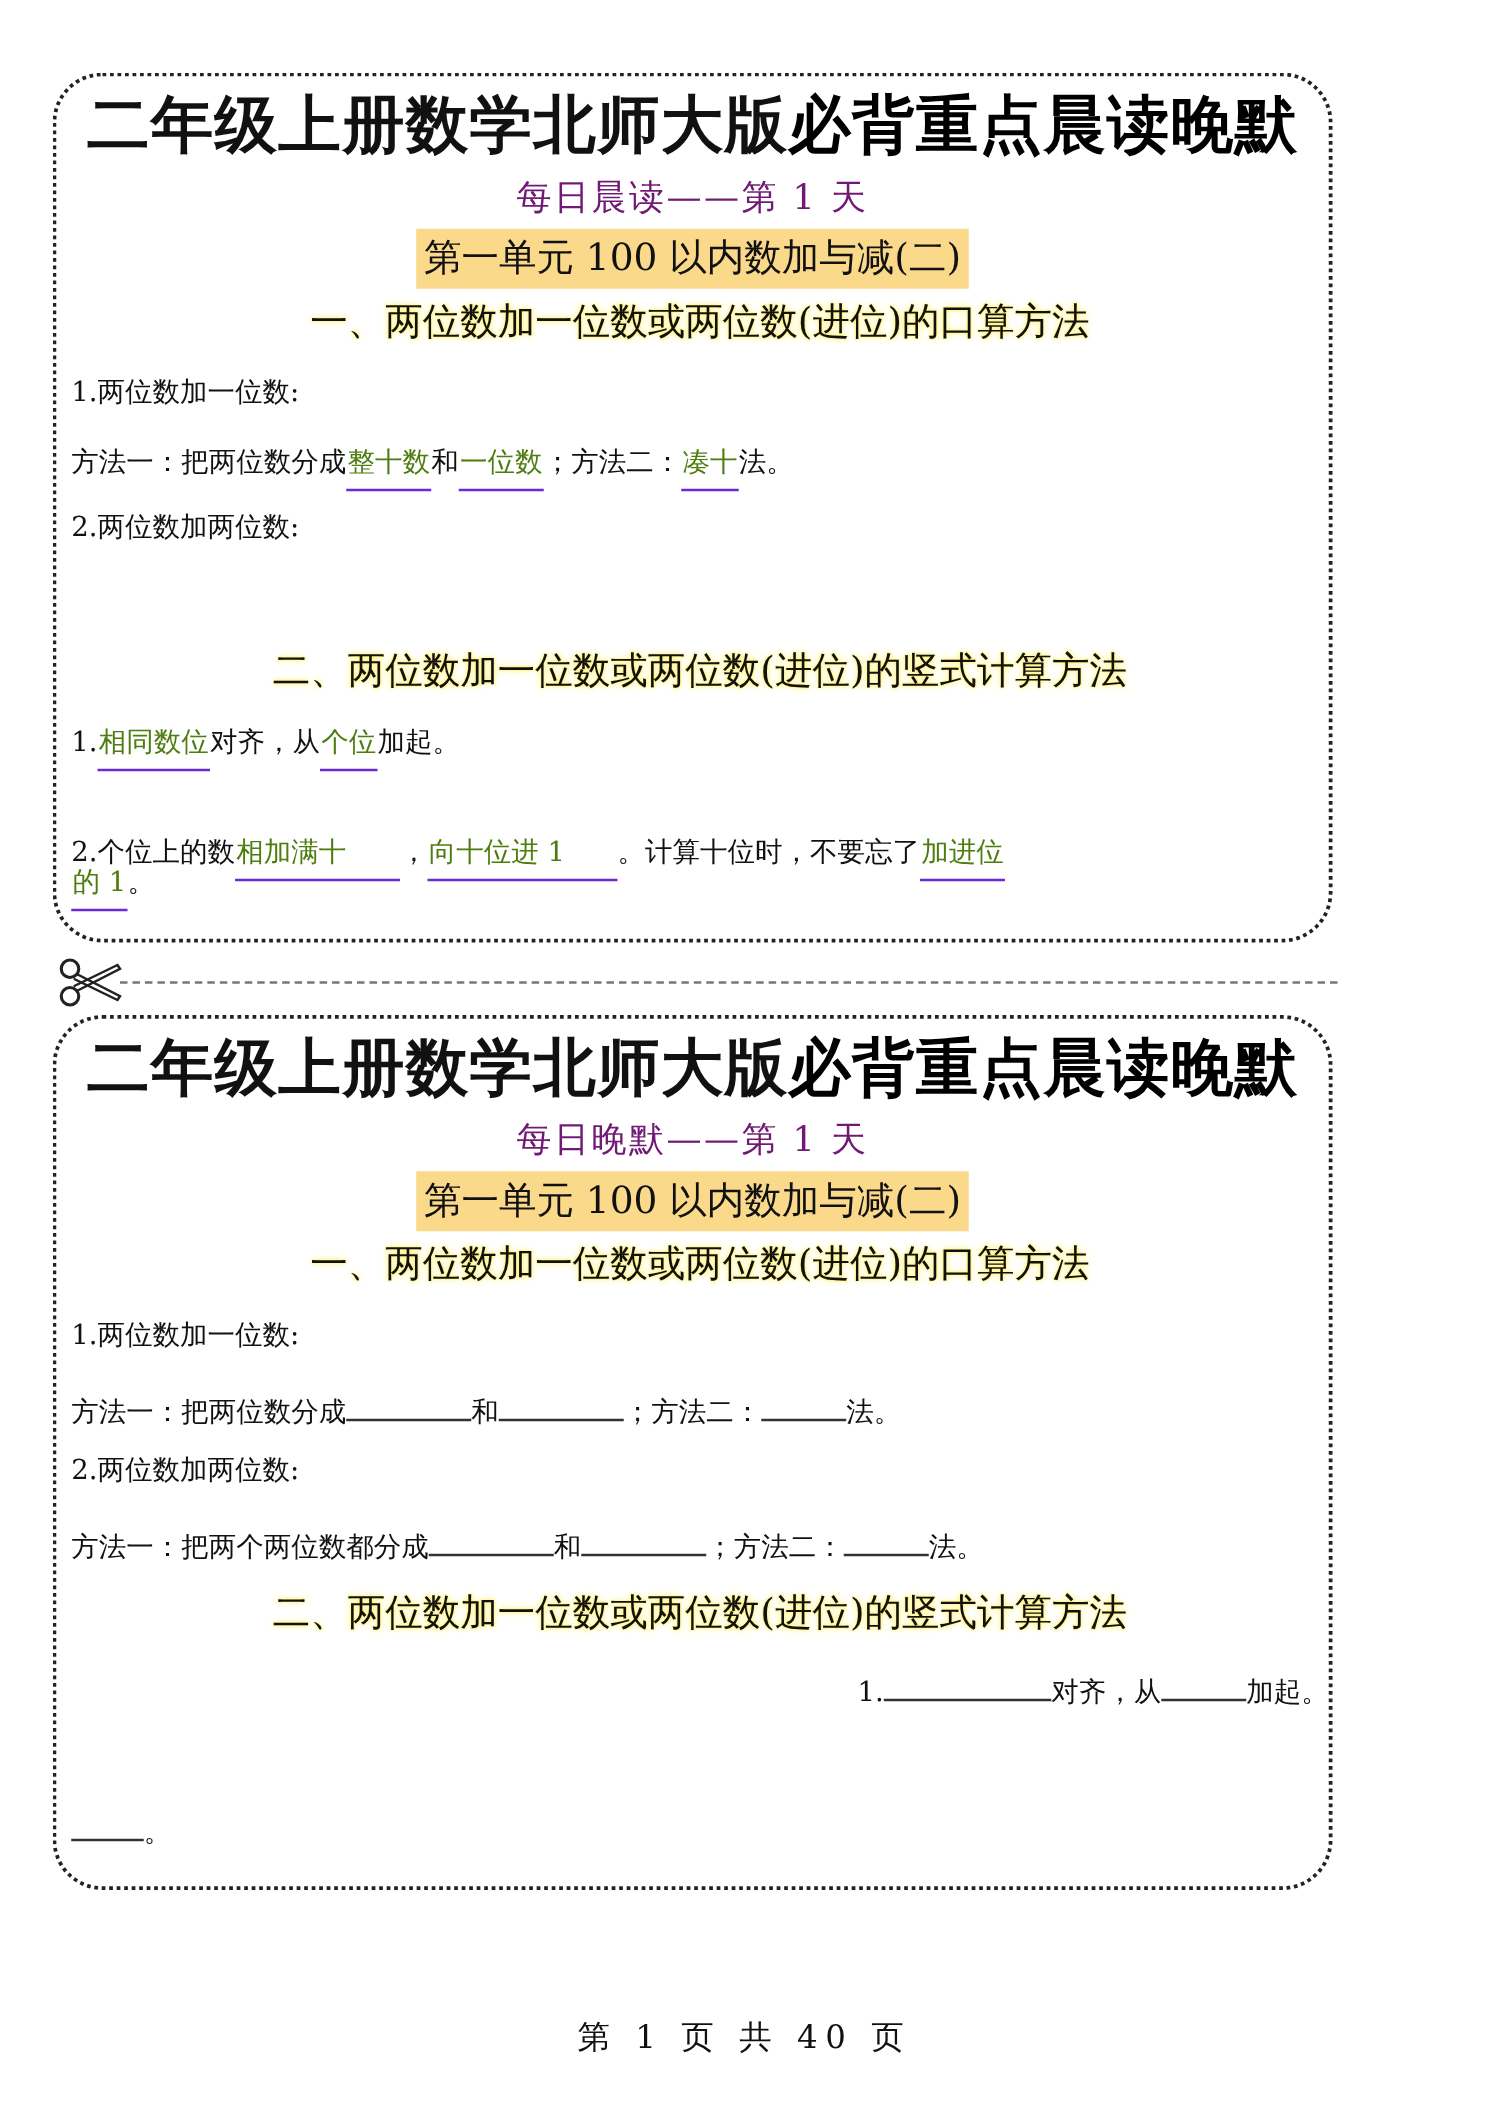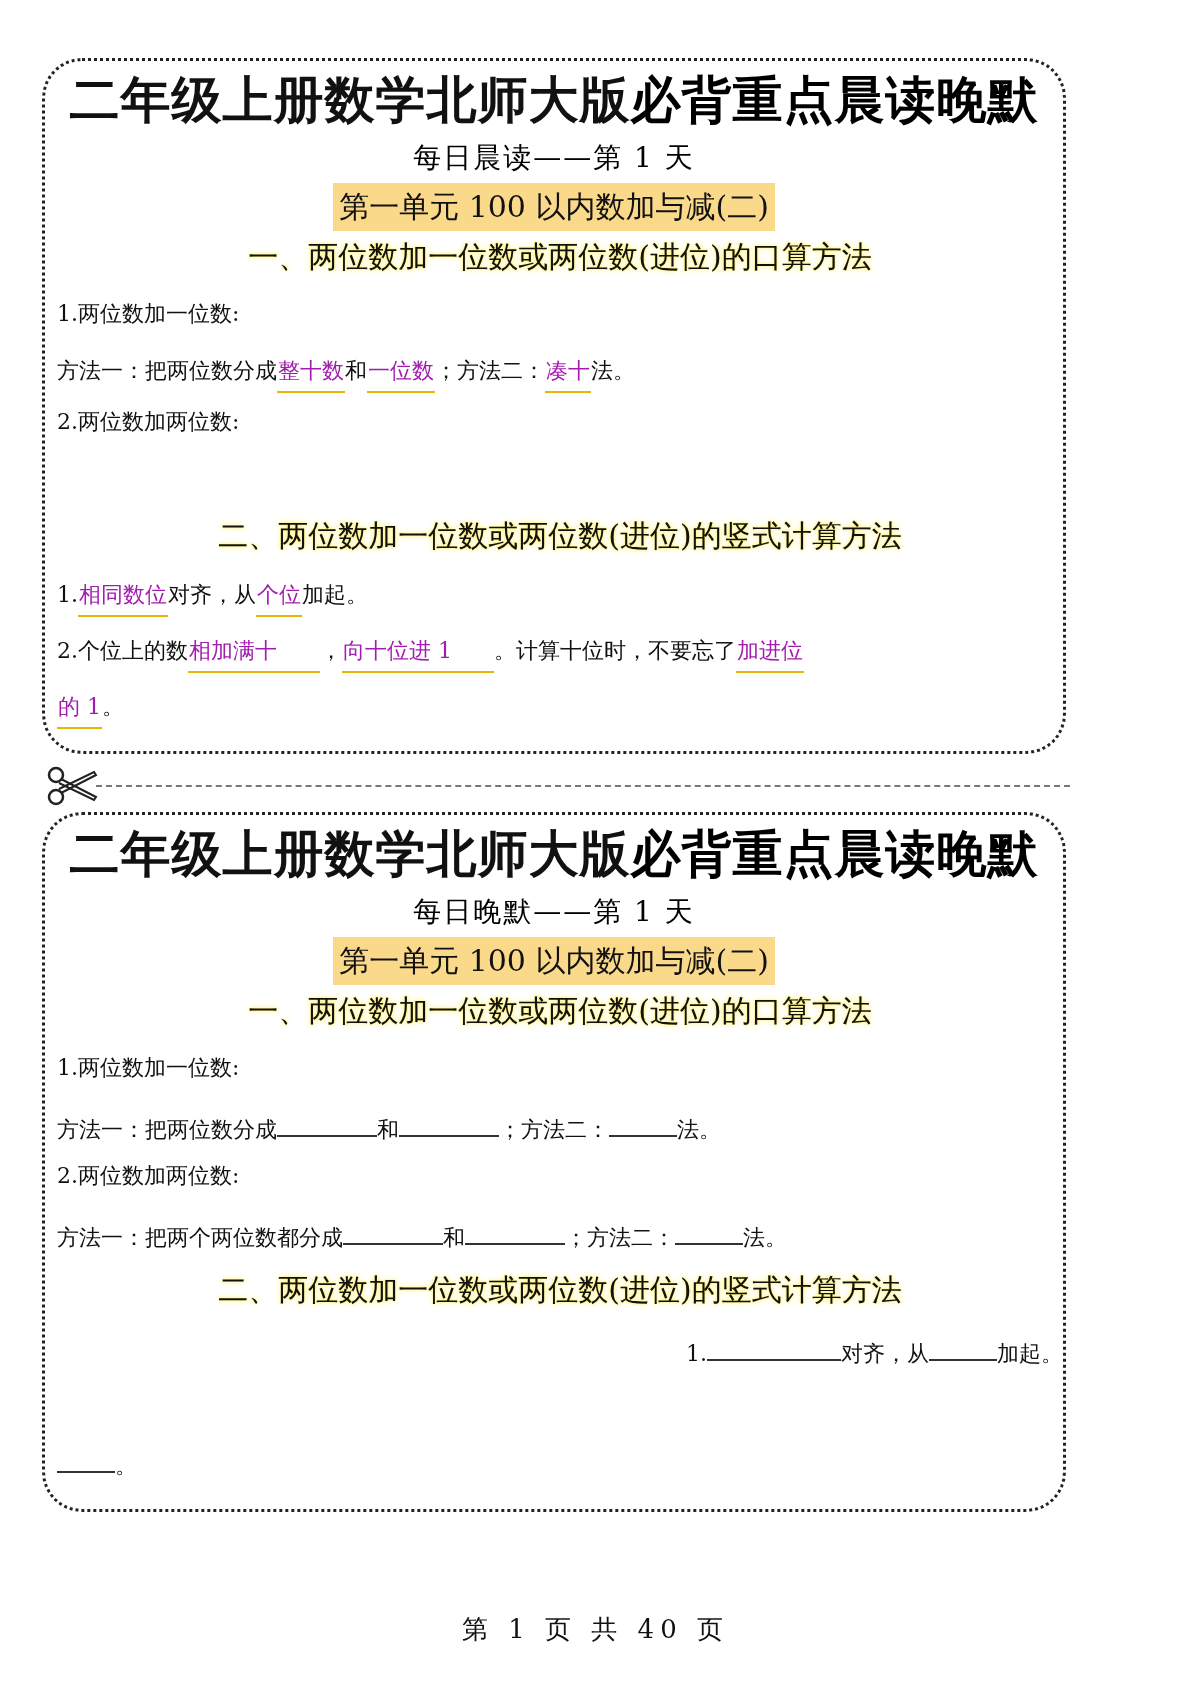--- a/index.html
+++ b/index.html
@@ -6,47 +6,47 @@
   body { width:1191px; height:1684px; position:relative; overflow:hidden;
          font-family: "DejaVu Serif", "Liberation Serif", serif; color:#111; }
   .card { position:absolute; left:42px; width:1024px; border:3px dotted #222;
           border-radius:40px; box-sizing:border-box; }
   .card1 { top:58px; height:696px; }
   .card2 { top:812px; height:700px; }
   .row { position:absolute; left:0; right:0; white-space:nowrap; }
   .title { font-family:"DejaVu Serif", serif; font-weight:bold; font-size:50px;
            text-align:center; letter-spacing:1px; }
   .title .red { color:#000000; }
-  .sub { text-align:center; color:#000000; font-size:28px; letter-spacing:2px; }
+  .sub { text-align:center; color:#701a75; font-size:28px; letter-spacing:2px; }
   .unit-wrap { text-align:center; }
   .unit { display:inline-block; background:#fbd98a; padding:2px 6px; font-size:30px; line-height:44px; }
   .heading { left:12px; font-size:30px;
              text-shadow: 0 0 6px #fff27a, 0 0 3px #fff27a, 0 0 1px #f5e04a; text-align: center; }
   .line { left:12px; font-size:22px; }
-  .ans { color:#a21caf; border-bottom:2px solid #eab308; padding:0 1px; display:inline-block; line-height:40px; }
+  .ans { color:#4d7c0f; border-bottom:2px solid #6d28d9; padding:0 1px; display:inline-block; line-height:40px; }
   .blank { display:inline-block; border-bottom:2px solid #333; height:30px; vertical-align:baseline; }
   .cut { position:absolute; left:46px; top:766px; width:1024px; height:40px; }
   .cut .dash { position:absolute; left:50px; right:0; top:19px; border-top:2px dashed #777; }
   .cut .scissors { position:absolute; left:0; top:0; width:56px; height:40px; }
   .footer { position:absolute; left:0; right:0; top:1612px; text-align:center; font-size:26px; letter-spacing:6px; }
 </style>
 </head>
 <body>
 
 <div class="card card1">
   <div class="row title" style="top:6px;"><span>二年级上册数学北师大版</span><span class="red">必背重点晨读晚默</span></div>
   <div class="row sub" style="top:78px;">每日晨读——第 1 天</div>
   <div class="row unit-wrap" style="top:122px;"><span class="unit">第一单元 100 以内数加与减(二)</span></div>
   <div class="row heading" style="top:176px;">一、两位数加一位数或两位数(进位)的口算方法</div>
   <div class="row line" style="top:238px;">1.两位数加一位数:</div>
   <div class="row line" style="top:290px;"><span>方法一：把两位数分成</span><span class="ans">整十数</span><span>和</span><span class="ans">一位数</span><span>；方法二：</span><span class="ans">凑十</span><span>法。</span></div>
   <div class="row line" style="top:346px;">2.两位数加两位数:</div>
   <div class="row heading" style="top:455px;">二、两位数加一位数或两位数(进位)的竖式计算方法</div>
   <div class="row line" style="top:514px;"><span>1.</span><span class="ans">相同数位</span><span>对齐，从</span><span class="ans">个位</span><span>加起。</span></div>
-  <div class="row line" style="top:570px;"><span>2.个位上的数</span><span class="ans" style="min-width:130px;">相加满十</span><span>，</span><span class="ans" style="min-width:150px;">向十位进 1</span><span>。计算十位时，不要忘了</span><span class="ans">加进位</span></div>
+  <div class="row line" style="top:570px;"><span>2.个位上的数</span><span class="ans" style="min-width:130px;margin-top:32px;">相加满十</span><span>，</span><span class="ans" style="min-width:150px;">向十位进 1</span><span>。计算十位时，不要忘了</span><span class="ans">加进位</span></div>
   <div class="row line" style="top:626px;"><span class="ans">的 1</span><span>。</span></div>
 </div>
 
 <div class="cut">
   <svg class="scissors" viewBox="0 0 56 40">
     <circle cx="10" cy="9" r="7" fill="none" stroke="#222" stroke-width="2.5"></circle>
     <circle cx="10" cy="31" r="7" fill="none" stroke="#222" stroke-width="2.5"></circle>
     <path d="M15 13 L50 31 L48 34 L13 17" fill="none" stroke="#222" stroke-width="2"></path>
     <path d="M15 27 L50 9 L48 6 L13 23" fill="none" stroke="#222" stroke-width="2"></path>
   </svg>

